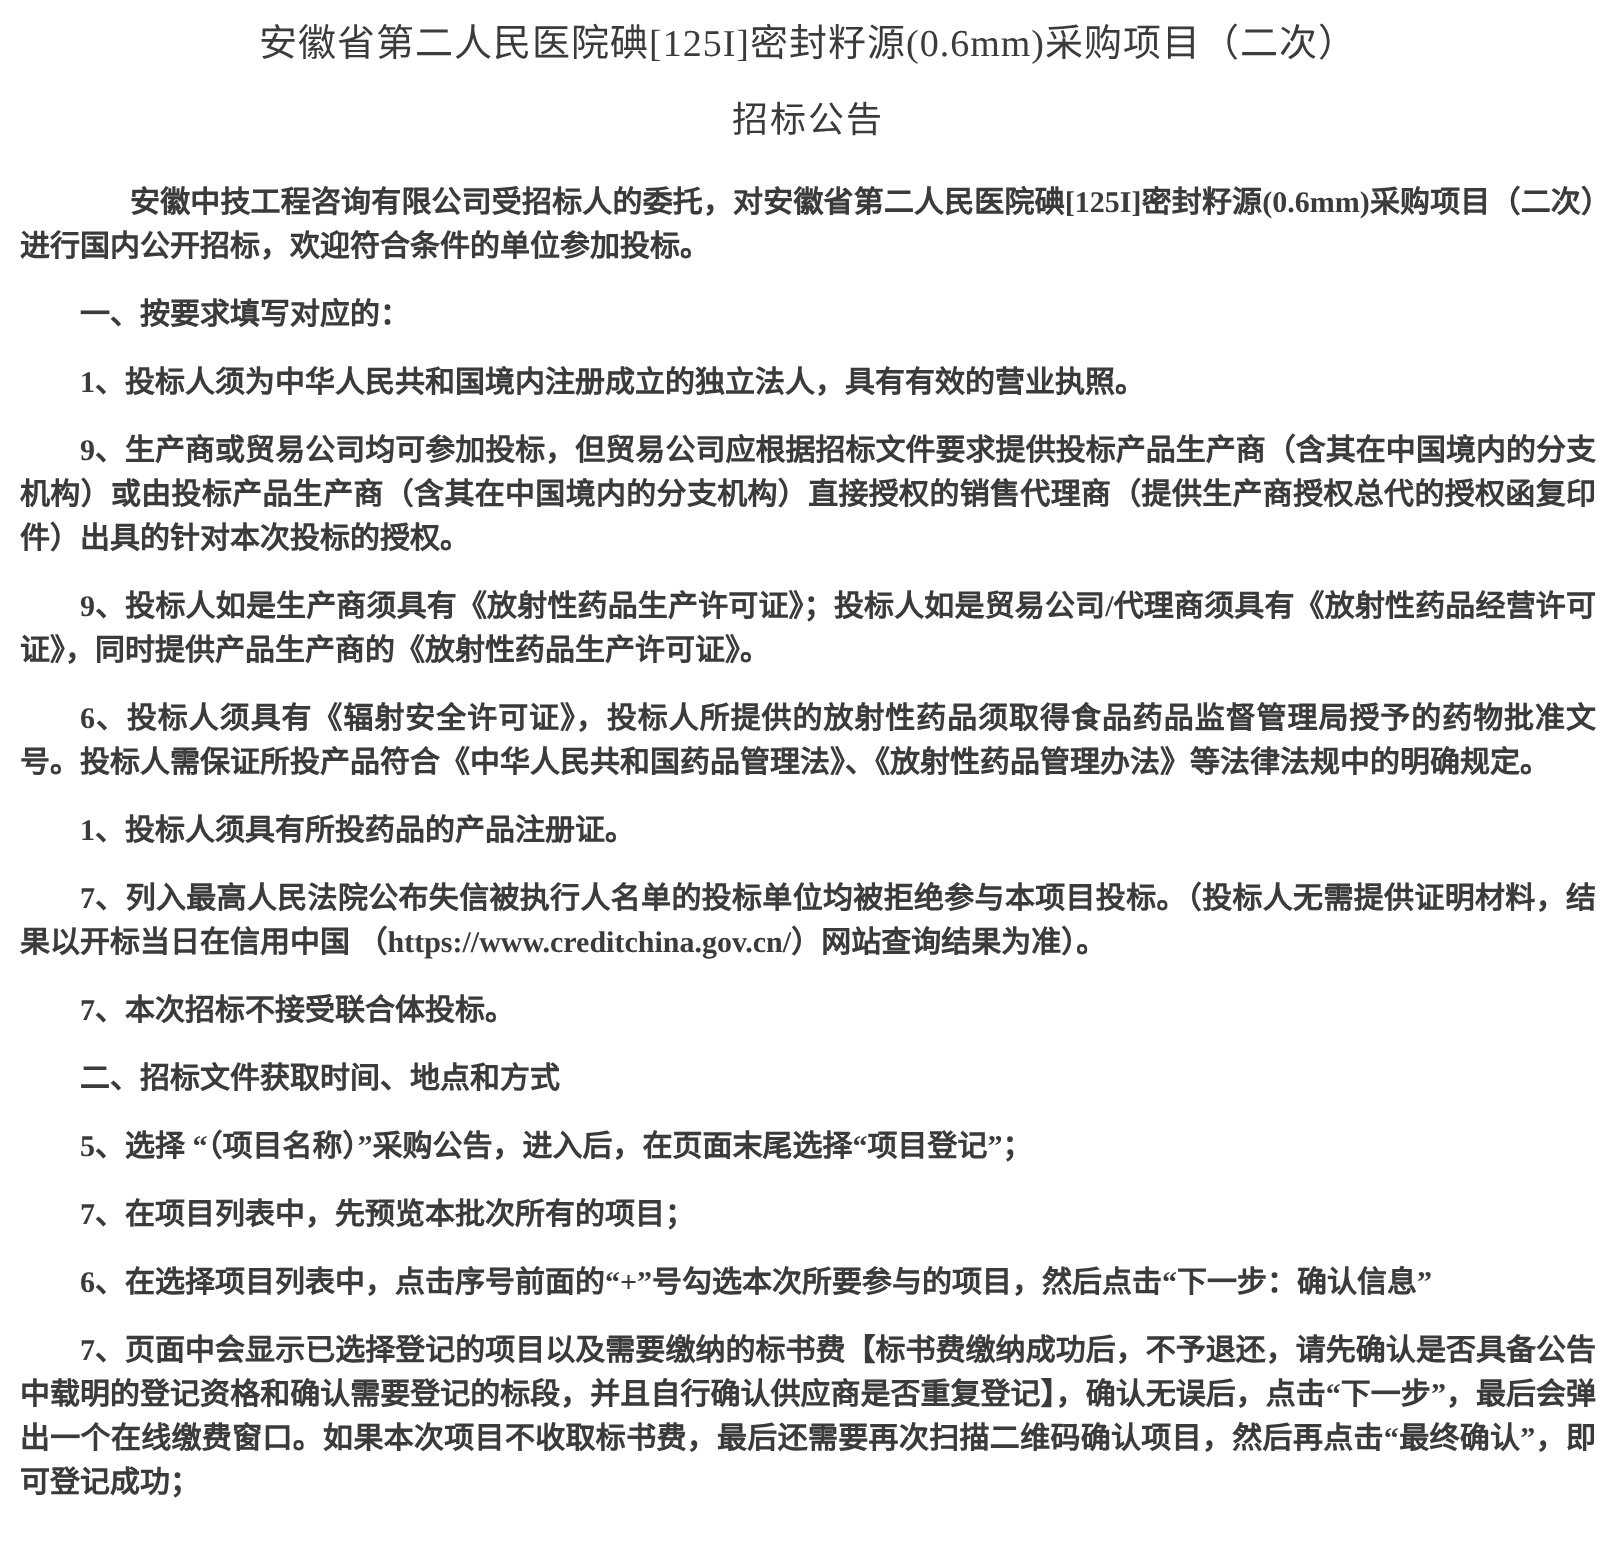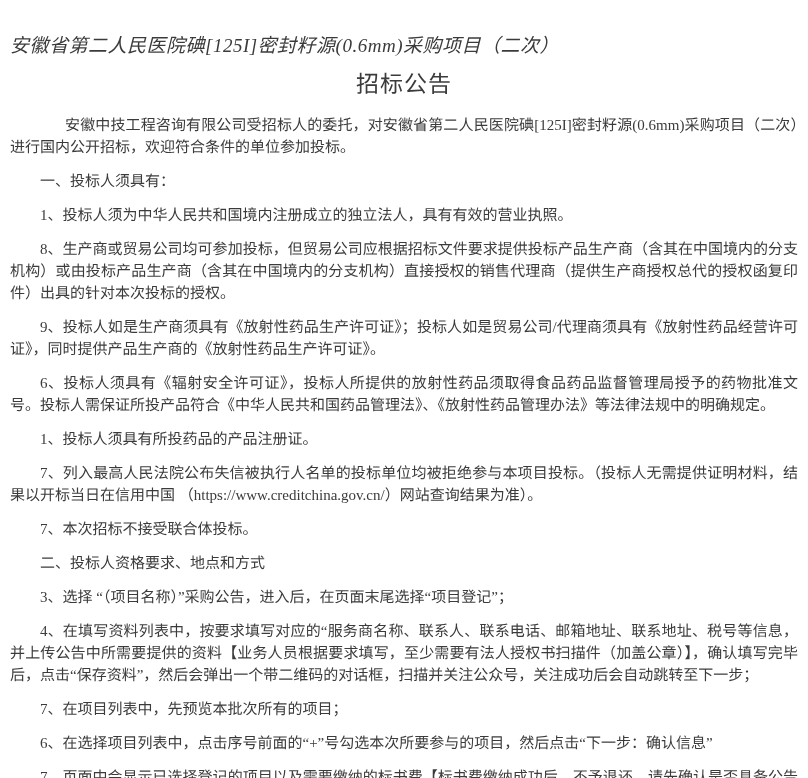--- a/index.html
+++ b/index.html
@@ -13,40 +13,41 @@
     overflow: hidden;
     font-family: "Liberation Serif", "DejaVu Serif", serif;
     color: #3b3b3b;
   }
   .doc {
     padding: 10px 10px 0 10px;
   }
   .title {
     font-size: 19px;
     font-weight: normal;
-    text-align: left;
-    margin: 24px 0 16px 0;
+    text-align: center;
+    margin: 1px 0 16px 0;
     line-height: 24px;
     letter-spacing: 0.5px;
-    font-style: italic;
   }
   .subtitle {
-    font-size: 23px;
+    font-size: 18px;
     font-weight: normal;
     text-align: center;
     margin: 0 0 18px 0;
     line-height: 22px;
     letter-spacing: 1px;
+    font-family: Liberation Mono, monospace;
   }
   p {
     font-size: 15px;
     line-height: 22px;
     margin: 12px 0 4px 0;
     text-align: justify;
     word-break: break-all;
+    font-weight: bold;
   }
   p.intro {
     text-indent: 55px;
   }
   p.item {
     text-indent: 30px;
   }
   p.item-deep {
     text-indent: 46px;
   }
@@ -54,29 +55,28 @@
 </head>
 <body>
 
 <div class="doc">
 
   <h1 class="title">安徽省第二人民医院碘[125I]密封籽源(0.6mm)采购项目（二次）</h1>
   <h2 class="subtitle">招标公告</h2>
 
   <p class="intro">安徽中技工程咨询有限公司受招标人的委托，对安徽省第二人民医院碘[125I]密封籽源(0.6mm)采购项目（二次）进行国内公开招标，欢迎符合条件的单位参加投标。</p>
 
-  <p class="item">一、投标人须具有：</p>
+  <p class="item">一、按要求填写对应的：</p>
   <p class="item">1、投标人须为中华人民共和国境内注册成立的独立法人，具有有效的营业执照。</p>
-  <p class="item">8、生产商或贸易公司均可参加投标，但贸易公司应根据招标文件要求提供投标产品生产商（含其在中国境内的分支机构）或由投标产品生产商（含其在中国境内的分支机构）直接授权的销售代理商（提供生产商授权总代的授权函复印件）出具的针对本次投标的授权。</p>
+  <p class="item">9、生产商或贸易公司均可参加投标，但贸易公司应根据招标文件要求提供投标产品生产商（含其在中国境内的分支机构）或由投标产品生产商（含其在中国境内的分支机构）直接授权的销售代理商（提供生产商授权总代的授权函复印件）出具的针对本次投标的授权。</p>
   <p class="item">9、投标人如是生产商须具有《放射性药品生产许可证》；投标人如是贸易公司/代理商须具有《放射性药品经营许可证》，同时提供产品生产商的《放射性药品生产许可证》。</p>
   <p class="item">6、投标人须具有《辐射安全许可证》，投标人所提供的放射性药品须取得食品药品监督管理局授予的药物批准文号。投标人需保证所投产品符合《中华人民共和国药品管理法》、《放射性药品管理办法》等法律法规中的明确规定。</p>
   <p class="item">1、投标人须具有所投药品的产品注册证。</p>
   <p class="item">7、列入最高人民法院公布失信被执行人名单的投标单位均被拒绝参与本项目投标。（投标人无需提供证明材料，结果以开标当日在信用中国 （https://www.creditchina.gov.cn/）网站查询结果为准）。</p>
   <p class="item">7、本次招标不接受联合体投标。</p>
 
-  <p class="item">二、投标人资格要求、地点和方式</p>
-  <p class="item">3、选择 “（项目名称）”采购公告，进入后，在页面末尾选择“项目登记”；</p>
-  <p class="item">4、在填写资料列表中，按要求填写对应的“服务商名称、联系人、联系电话、邮箱地址、联系地址、税号等信息，并上传公告中所需要提供的资料【业务人员根据要求填写，至少需要有法人授权书扫描件（加盖公章）】，确认填写完毕后，点击“保存资料”，然后会弹出一个带二维码的对话框，扫描并关注公众号，关注成功后会自动跳转至下一步；</p>
+  <p class="item">二、招标文件获取时间、地点和方式</p>
+  <p class="item">5、选择 “（项目名称）”采购公告，进入后，在页面末尾选择“项目登记”；</p>
   <p class="item">7、在项目列表中，先预览本批次所有的项目；</p>
   <p class="item">6、在选择项目列表中，点击序号前面的“+”号勾选本次所要参与的项目，然后点击“下一步：确认信息”</p>
   <p class="item">7、页面中会显示已选择登记的项目以及需要缴纳的标书费【标书费缴纳成功后，不予退还，请先确认是否具备公告中载明的登记资格和确认需要登记的标段，并且自行确认供应商是否重复登记】，确认无误后，点击“下一步”，最后会弹出一个在线缴费窗口。如果本次项目不收取标书费，最后还需要再次扫描二维码确认项目，然后再点击“最终确认”，即可登记成功；</p>
 
 </div>
 
 </body></html>

